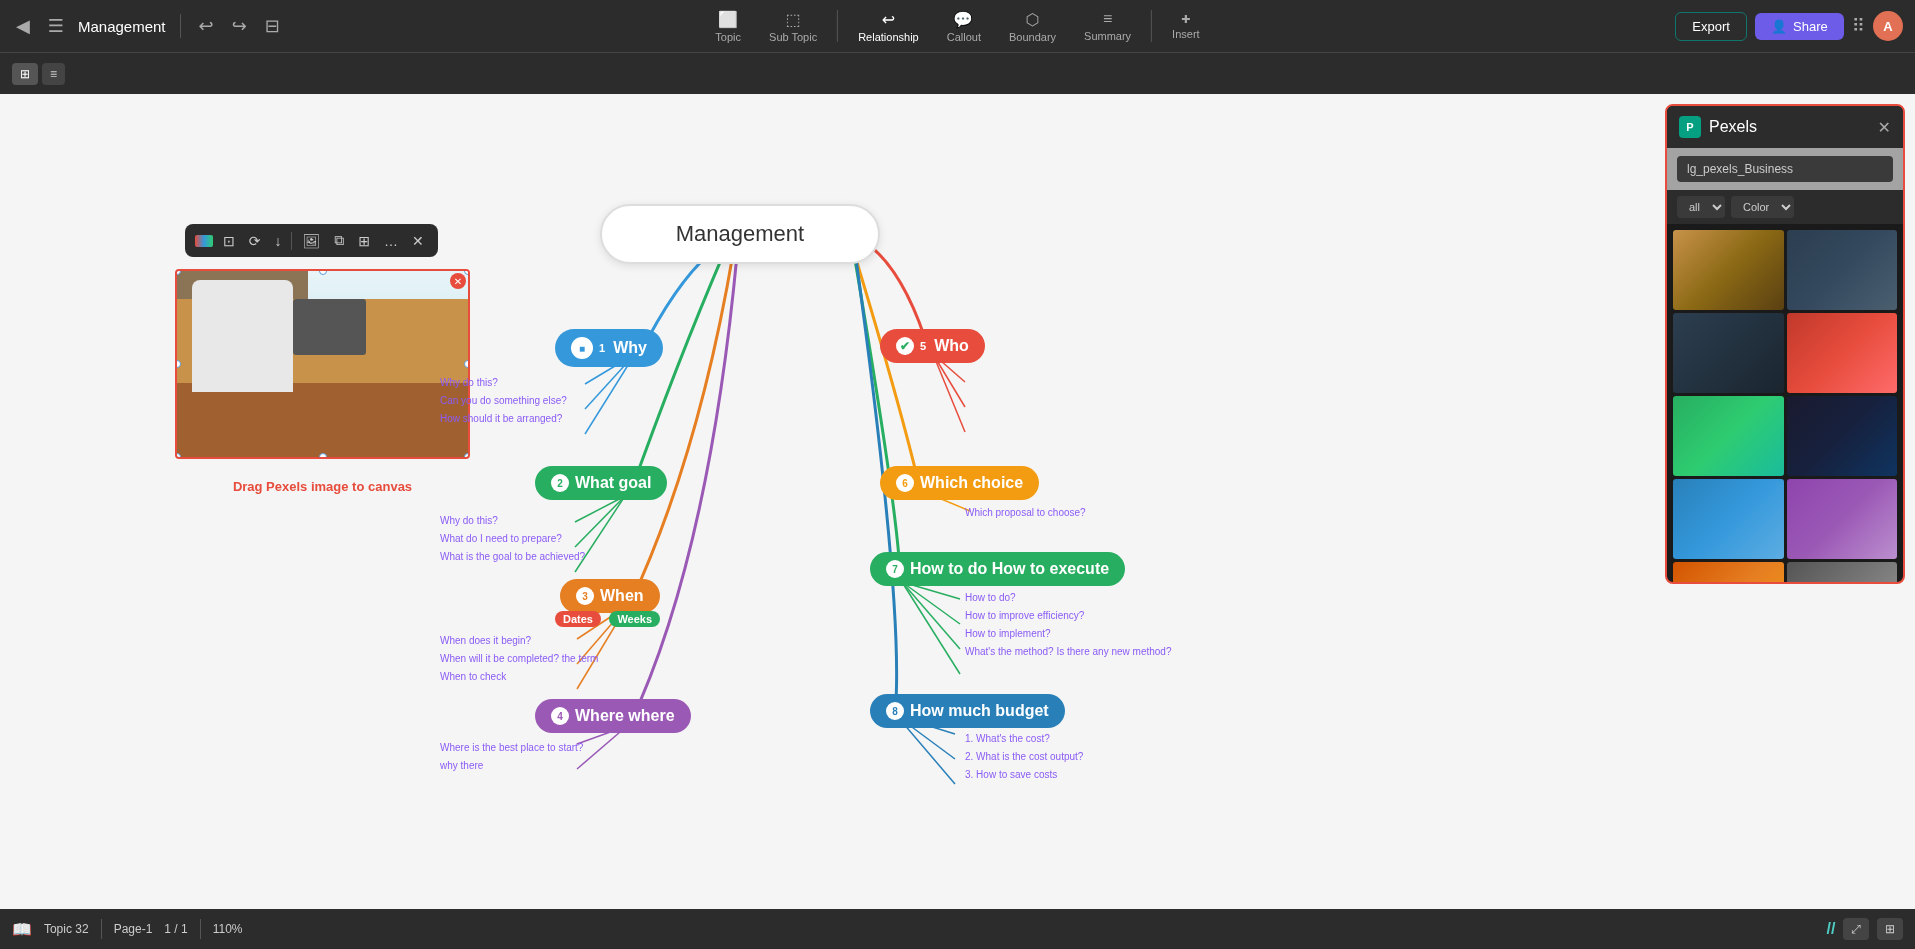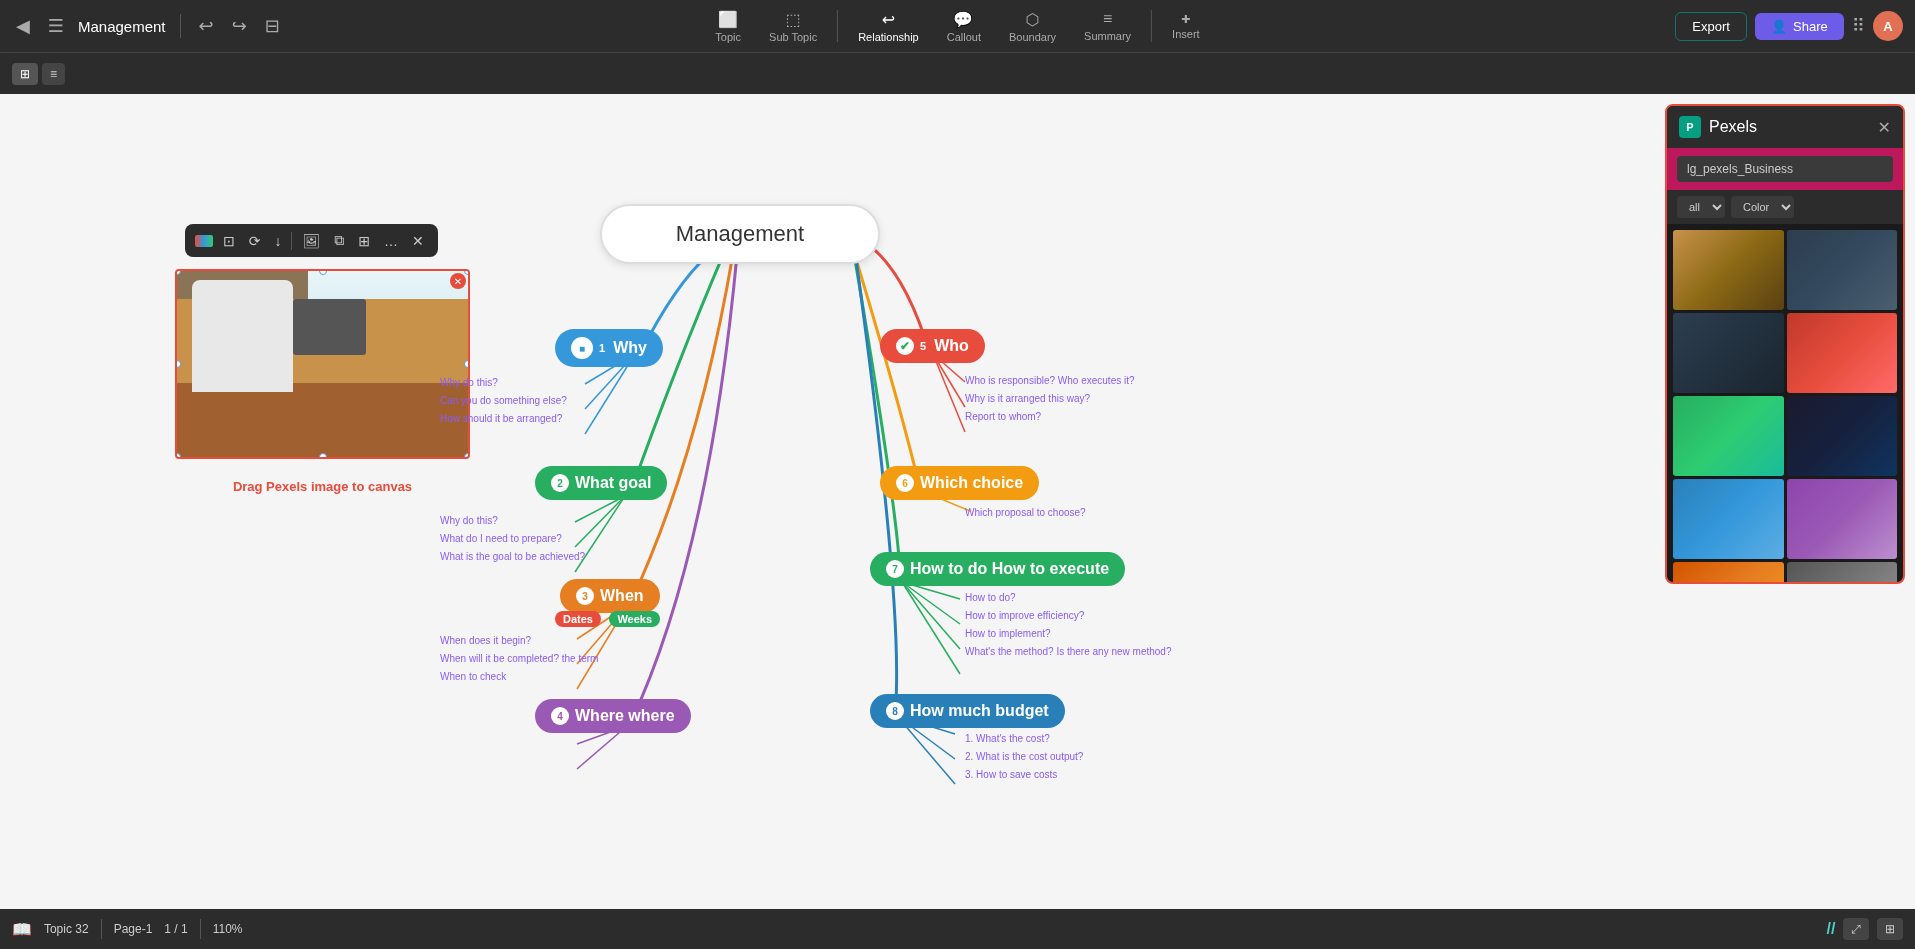--- a/index.html
+++ b/index.html
@@ -303,21 +303,21 @@
       width: 22px; height: 22px;
       background: #05a081;
       border-radius: 4px;
       display: flex; align-items: center; justify-content: center;
       color: #fff; font-size: 11px; font-weight: bold;
     }
     .pexels-title { color: #fff; font-size: 16px; }
     .pexels-close { color: #aaa; background: none; border: none; cursor: pointer; font-size: 16px; }
     .pexels-search-row {
       padding: 8px 10px;
-      background: #be185d;
+      background: #a3a3a3;
     }
     .pexels-search-input {
       width: 100%;
       background: #3a3a3a;
       border: none;
       border-radius: 4px;
       padding: 6px 10px;
       color: #ccc;
       font-size: 12px;
       outline: none;
@@ -587,30 +587,29 @@
       <div class="sub-items" style="top:478px;left:100px;">
         <div>When does it begin?</div>
         <div>When will it be completed? the term</div>
         <div>When to check</div>
       </div>
 
       <div class="branch-node" style="background:#9b59b6;top:545px;left:195px;">
         <div class="node-badge badge-white" style="color:#9b59b6;font-size:10px;width:18px;height:18px;">4</div>
         <span>Where where</span>
       </div>
+      <div class="sub-items" style="top:585px;left:100px;">
+        <div>Where is the best place to start?</div>
+        <div>why there</div>
+      </div>
 
       <div class="branch-node" style="background:#e74c3c;top:175px;left:540px;">
         <div class="node-badge" style="background:#fff;color:#27ae60;font-size:12px;width:18px;height:18px;">✔</div>
         <span style="font-size:11px;margin-right:2px;">5</span>
         <span>Who</span>
-      </div>
-      <div class="sub-items" style="top:218px;left:625px;">
-        <div>Who is responsible? Who executes it?</div>
-        <div>Why is it arranged this way?</div>
-        <div>Report to whom?</div>
       </div>
 
       <div class="branch-node" style="background:#f39c12;top:312px;left:540px;">
         <div class="node-badge badge-white" style="color:#f39c12;font-size:10px;width:18px;height:18px;">6</div>
         <span>Which choice</span>
       </div>
       <div class="sub-items" style="top:350px;left:625px;">
         <div>Which proposal to choose?</div>
       </div>
 

